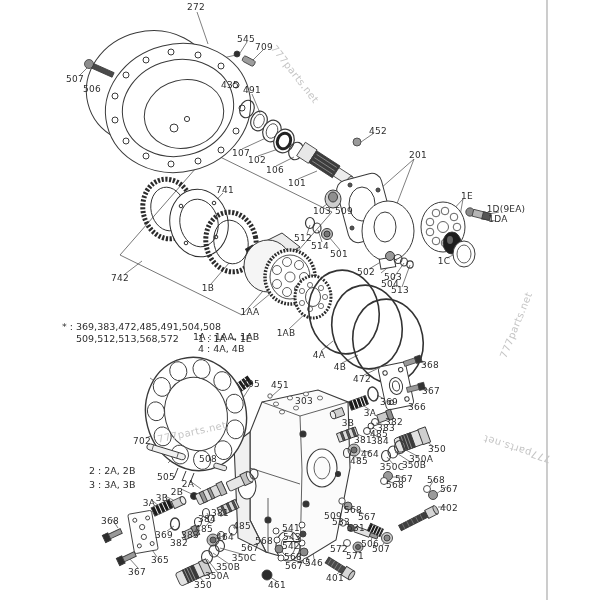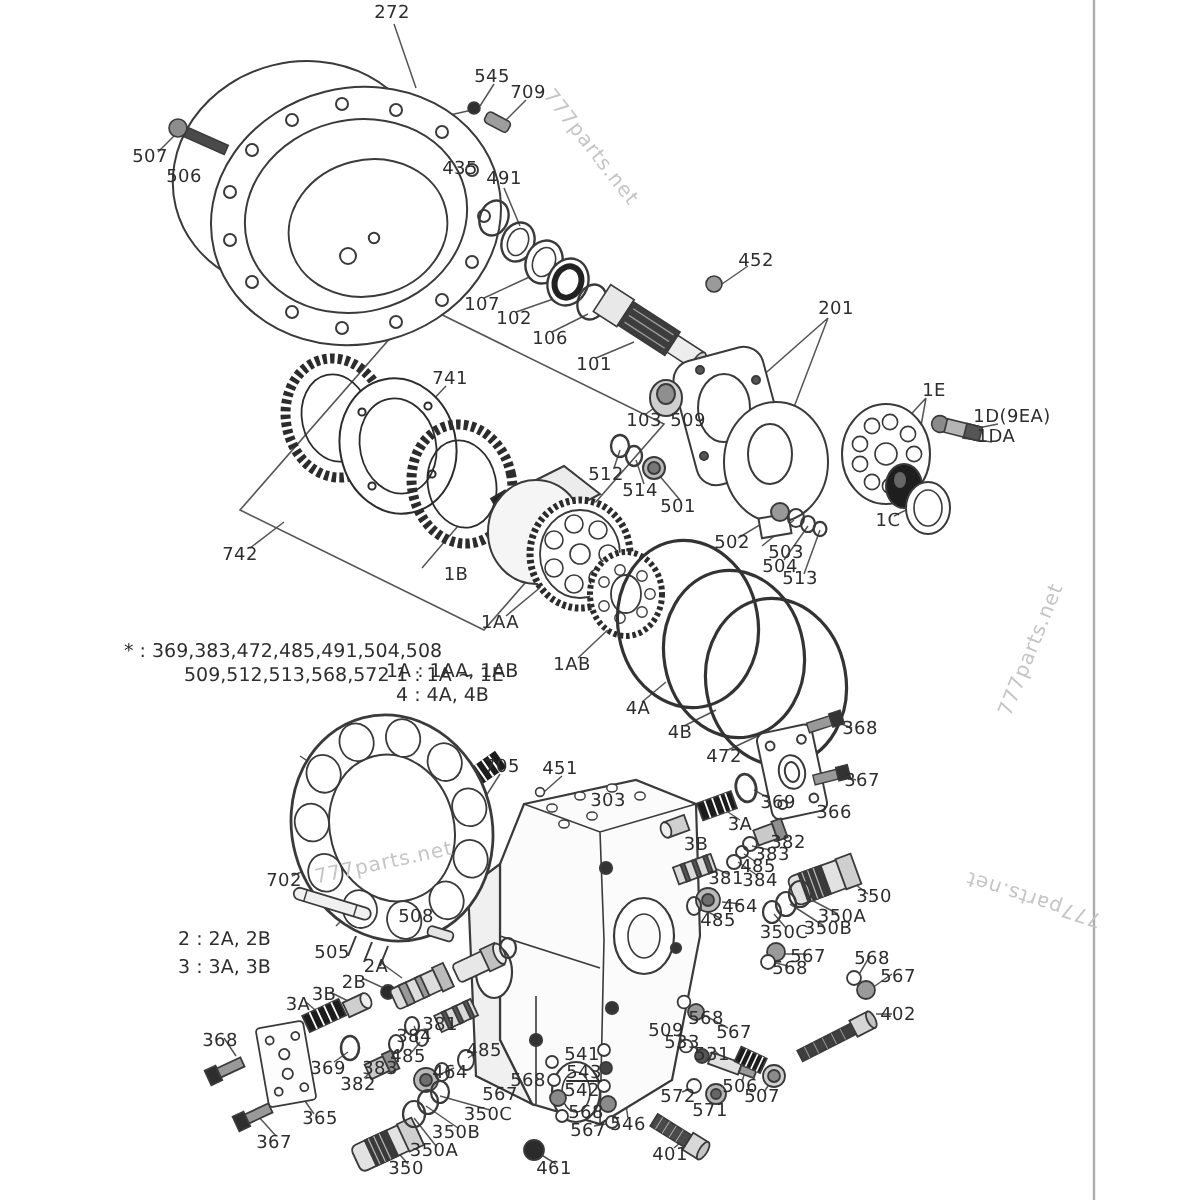--- a/index.html
+++ b/index.html
@@ -453,21 +453,21 @@
       <div class="lbl" style="left: 339px; top: 254px;">501</div>
       <div class="lbl" style="left: 467px; top: 196px;">1E</div>
       <div class="lbl" style="left: 506px; top: 209px;">1D(9EA)</div>
       <div class="lbl" style="left: 498px; top: 219px;">1DA</div>
       <div class="lbl" style="left: 444px; top: 261px;">1C</div>
       <div class="lbl" style="left: 366px; top: 272px;">502</div>
       <div class="lbl" style="left: 378px; top: 277px; margin-left: 15px;">503</div>
       <div class="lbl" style="left: 390px; top: 284px;">504</div>
       <div class="lbl" style="left: 400px; top: 290px;">513</div>
       <div class="lbl" style="left: 120px; top: 278px;">742</div>
-      <div class="lbl" style="left: 208px; top: 288px; margin-left: 20px;">1B</div>
+      <div class="lbl" style="left: 208px; top: 288px;">1B</div>
       <div class="lbl" style="left: 250px; top: 312px;">1AA</div>
       <div class="lbl" style="left: 286px; top: 333px;">1AB</div>
       <div class="lbl" style="left: 319px; top: 355px;">4A</div>
       <div class="lbl" style="left: 340px; top: 367px;">4B</div>
       <div class="lbl" style="left: 362px; top: 379px;">472</div>
       <div class="lbl" style="left: 430px; top: 365px;">368</div>
       <div class="lbl" style="left: 431px; top: 391px;">367</div>
       <div class="lbl" style="left: 389px; top: 402px;">369</div>
       <div class="lbl" style="left: 417px; top: 407px;">366</div>
       <div class="lbl" style="left: 280px; top: 385px;">451</div>
@@ -528,21 +528,21 @@
       <div class="lbl" style="left: 363px; top: 440px;">381</div>
       <div class="lbl" style="left: 380px; top: 441px;">384</div>
       <div class="lbl" style="left: 386px; top: 428px;">383</div>
       <div class="lbl" style="left: 379px; top: 434px;">485</div>
       <div class="lbl" style="left: 394px; top: 422px;">382</div>
       <div class="lbl" style="left: 370px; top: 413px;">3A</div>
       <div class="lbl" style="left: 348px; top: 423px;">3B</div>
     </div>
 <div id="notes-layer">
       <div class="note" style="left: 62px; top: 326px;">* : 369,383,472,485,491,504,508</div>
-      <div class="note" style="left: 92px; top: 338px;">509,512,513,568,572</div>
+      <div class="note" style="left: 76px; top: 338px;">509,512,513,568,572</div>
       <div class="note" style="left: 198px; top: 324px; margin-top: 14px;">1 : 1A ~ 1E</div>
       <div class="note" style="left: 193px; top: 336px;">1A : 1AA, 1AB</div>
       <div class="note" style="left: 198px; top: 348px;">4 : 4A, 4B</div>
       <div class="note" style="left: 89px; top: 470px;">2 : 2A, 2B</div>
       <div class="note" style="left: 89px; top: 484px;">3 : 3A, 3B</div>
     </div>
 <div id="wm-layer">
       <div class="wm" style="left: 295px; top: 74px; transform: translate(-50%, -50%) rotate(52deg);">777parts.net</div>
       <div class="wm" style="left: 192px; top: 432px; transform: translate(-50%, -50%) rotate(-12deg);">777parts.net</div>
       <div class="wm" style="left: 516px; top: 325px; transform: translate(-50%, -50%) rotate(-68deg);">777parts.net</div>

